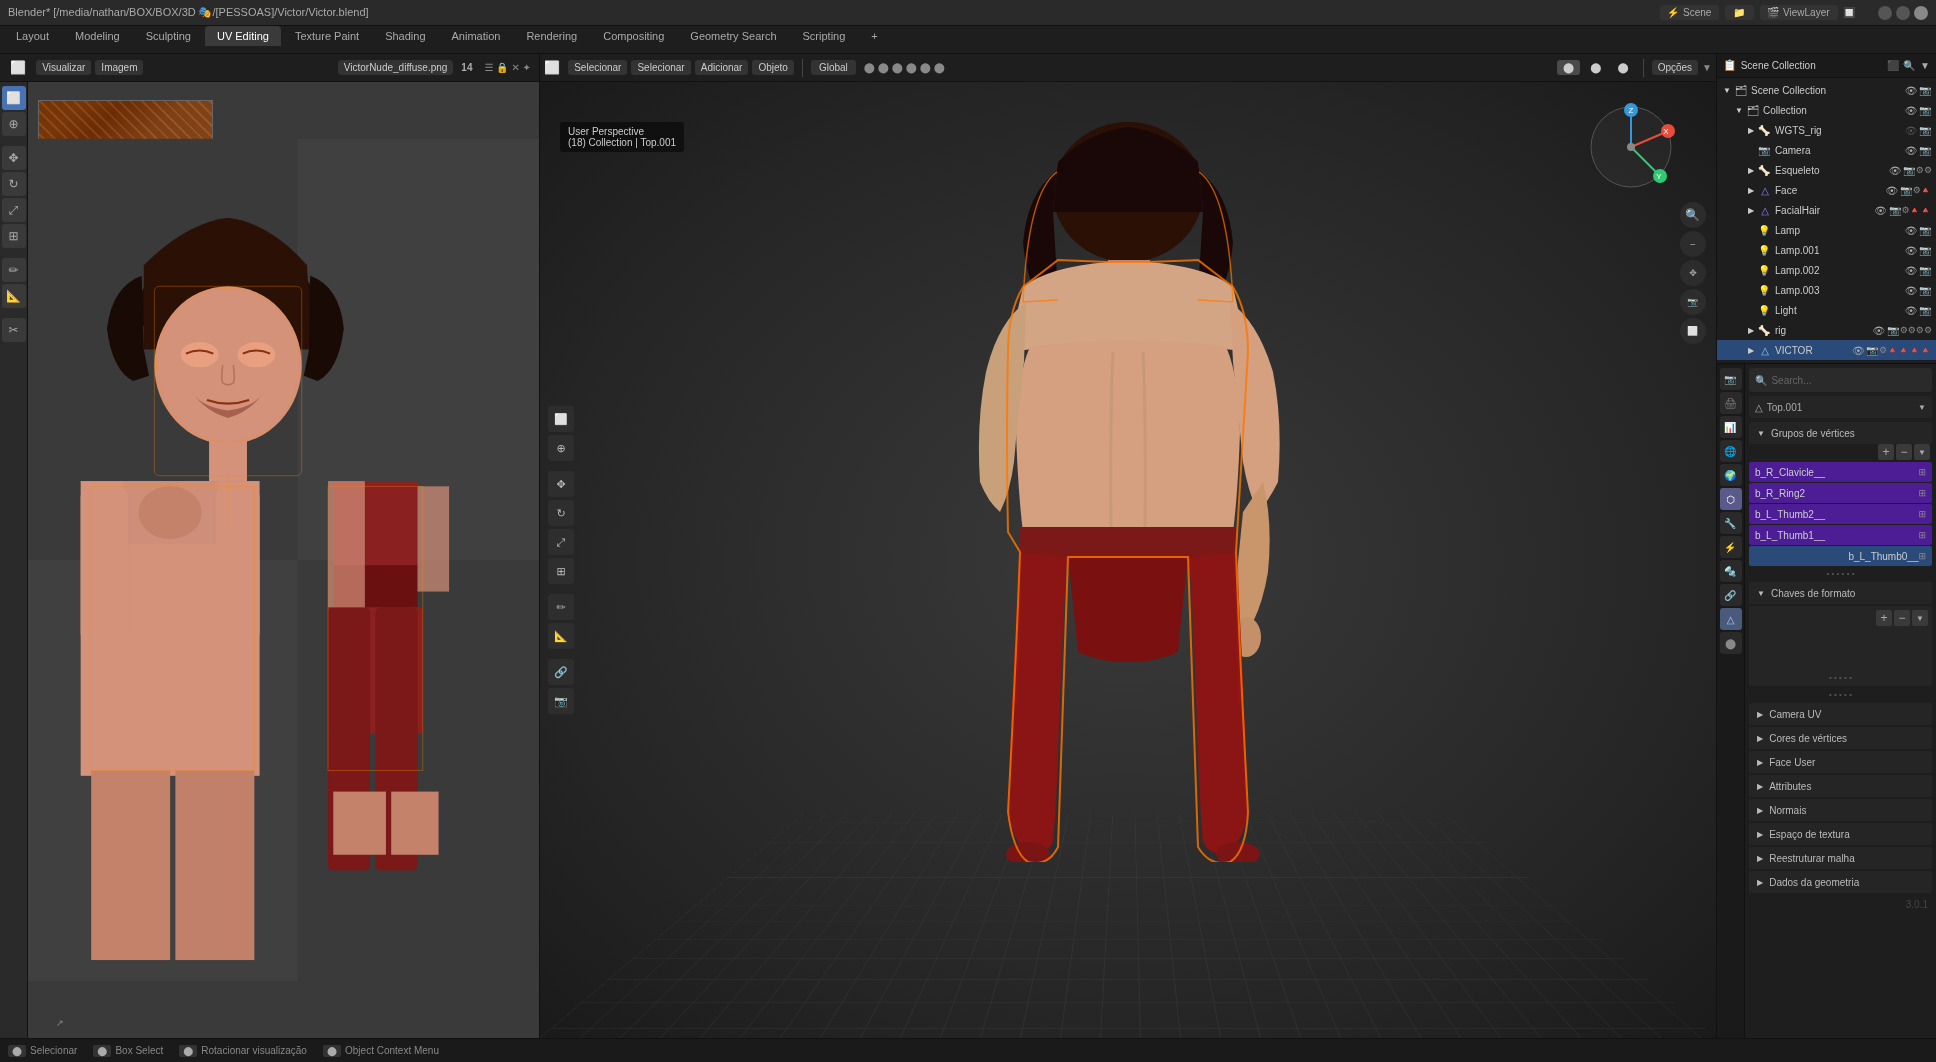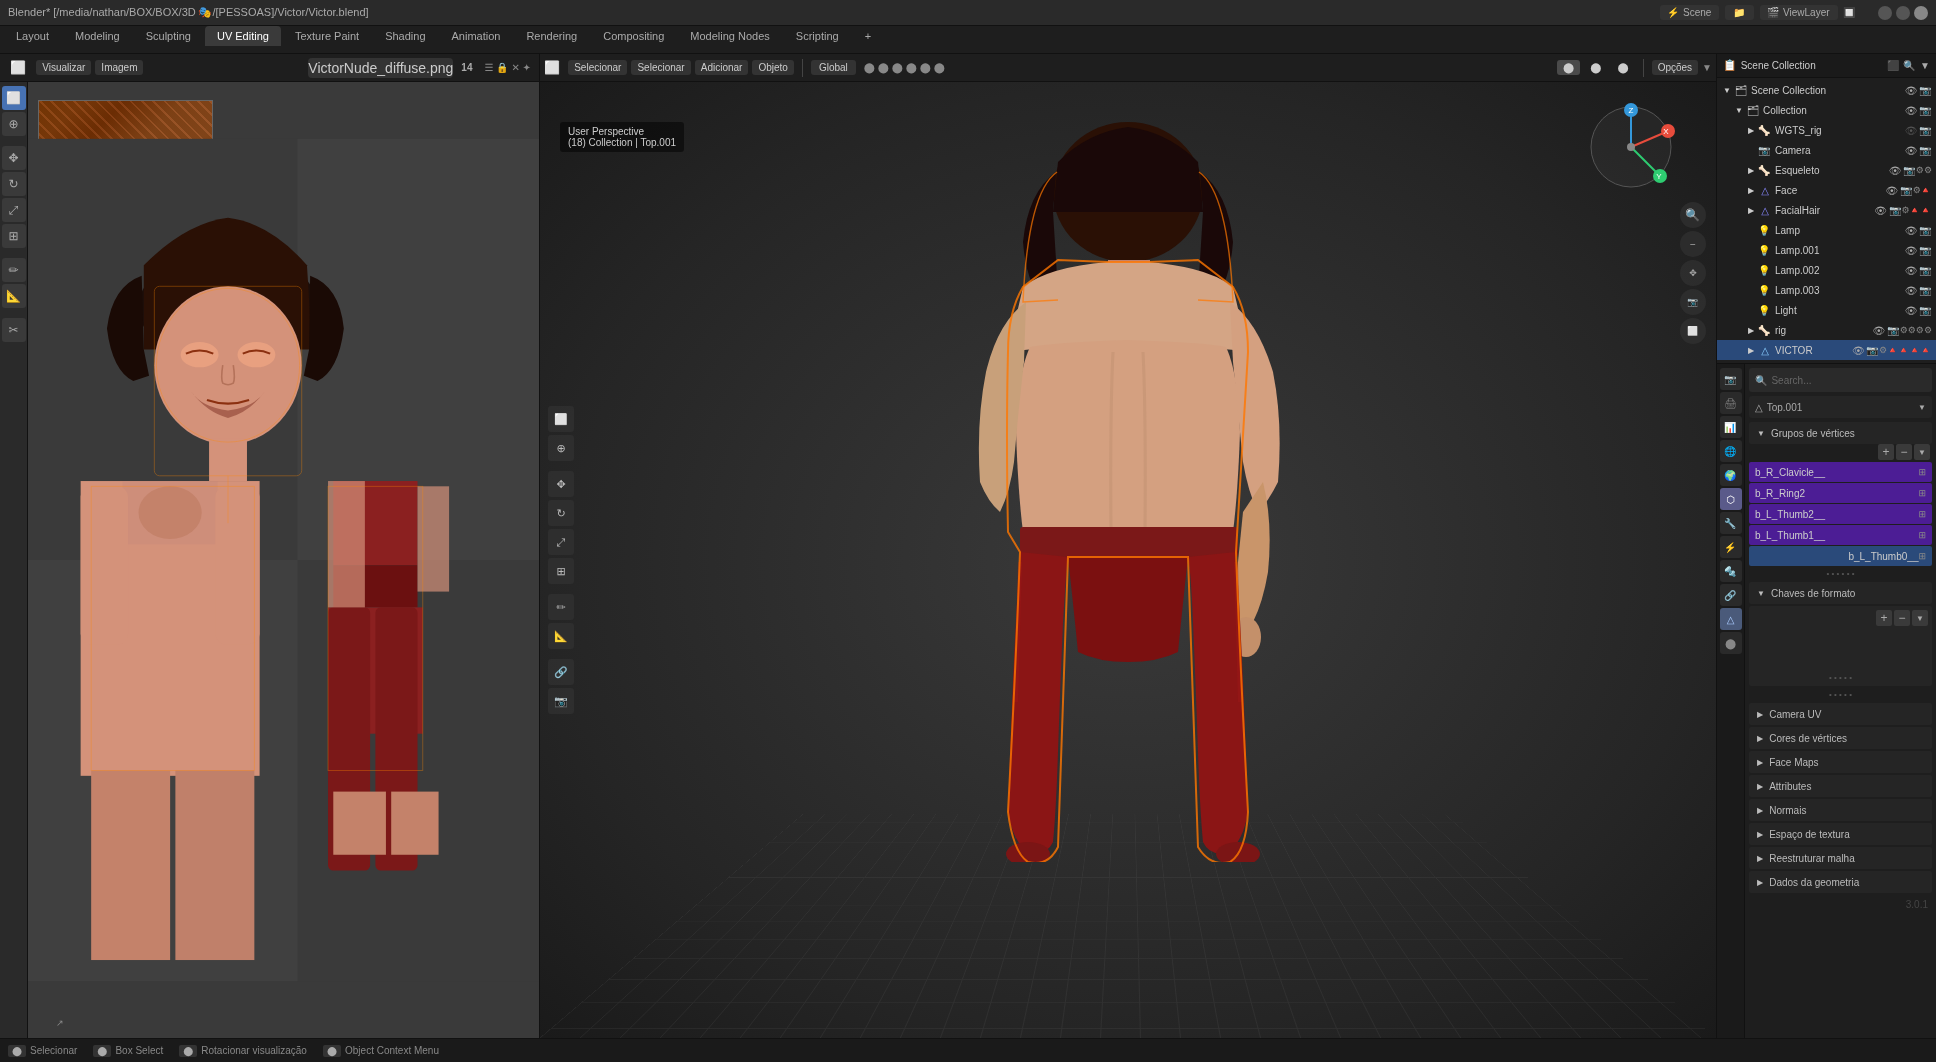--- a/index.html
+++ b/index.html
@@ -484,35 +484,35 @@
 <div class="tabs-bar">
   <span class="tab">Layout</span>
   <span class="tab">Modeling</span>
   <span class="tab">Sculpting</span>
   <span class="tab active">UV Editing</span>
   <span class="tab">Texture Paint</span>
   <span class="tab">Shading</span>
   <span class="tab">Animation</span>
   <span class="tab">Rendering</span>
   <span class="tab">Compositing</span>
-  <span class="tab">Modeling Nodes</span>
+  <span class="tab">Geometry Search</span>
   <span class="tab">Scripting</span>
   <span class="tab">+</span>
 </div>
 
 <div class="main-layout">
 
   <div class="left-panel">
 
     <div class="panel-header">
       <span class="panel-header-btn" style="background:none;font-size:13px;">⬜</span>
       <span class="header-btn">Visualizar</span>
       <span class="header-btn">Imagem</span>
       <span style="flex:1;"></span>
-      <span style="font-size:14px;color:#ccc;background:#333;padding:2px 0;border-radius:4px;">VictorNude_diffuse.png</span>
+      <span style="font-size:10px;color:#ccc;background:#333;padding:2px 6px;border-radius:4px;">VictorNude_diffuse.png</span>
       <span style="color:#aaa;font-size:10px;padding:0 4px;font-weight:bold;">14</span>
       <span style="font-size:10px;color:#888;padding:0 4px;">☰ 🔒 ✕ ✦</span>
     </div>
 
     <div class="uv-viewport">
 
       <div class="left-toolbar">
         <div class="tool-btn active">⬜</div>
         <div class="tool-btn">⊕</div>
         <div style="height:6px;"></div>
@@ -965,21 +965,21 @@
         <div class="prop-section">
           <div class="prop-section-title">
             <span class="prop-arrow">▶</span>
             <span>Cores de vértices</span>
           </div>
         </div>
 
         <div class="prop-section">
           <div class="prop-section-title">
             <span class="prop-arrow">▶</span>
-            <span>Face Maps</span>
+            <span>Face User</span>
           </div>
         </div>
 
         <div class="prop-section">
           <div class="prop-section-title">
             <span class="prop-arrow">▶</span>
             <span>Attributes</span>
           </div>
         </div>
 

